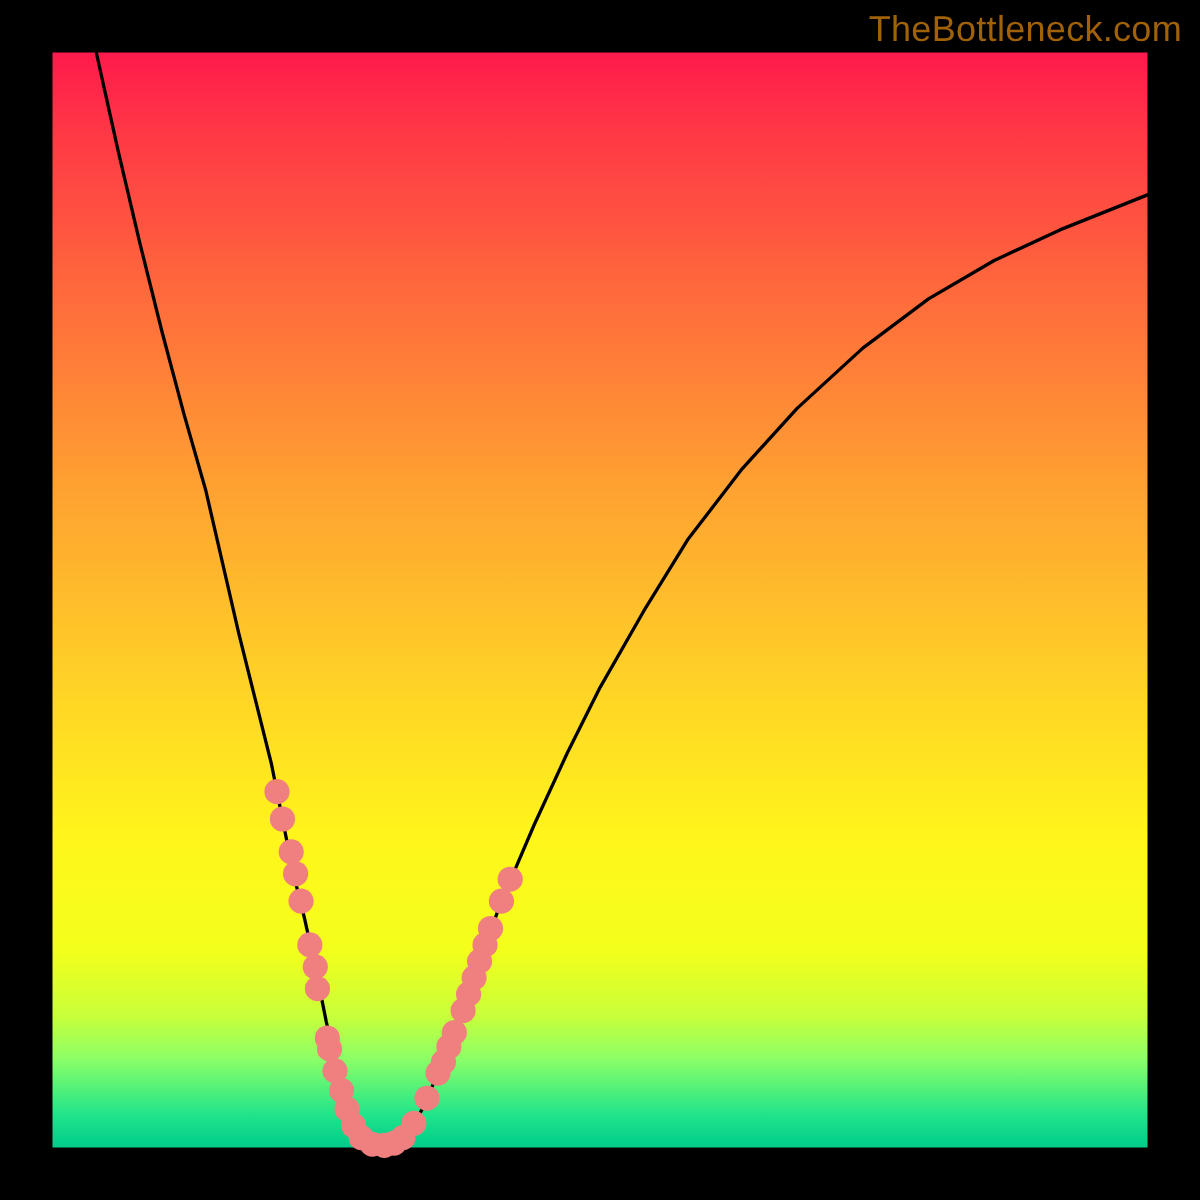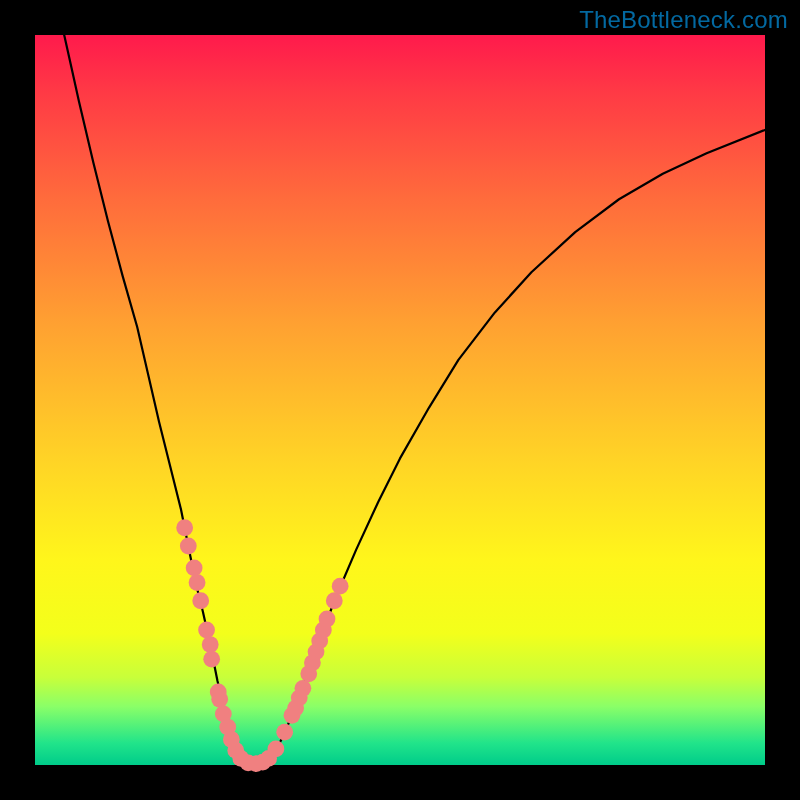--- a/index.html
+++ b/index.html
@@ -40,21 +40,21 @@
       #21e48a 97%,
       #00cc8a 100%
     );
   }
   .watermark {
     position: absolute;
     top: 6px;
     right: 12px;
     font-size: 24px;
     font-weight: 500;
-    color: #0369a1;
+    color: #a16207;
     letter-spacing: 0.2px;
     user-select: none;
   }
   svg.curve-layer {
     position: absolute;
     top: 0;
     left: 0;
     width: 730px;
     height: 730px;
     overflow: visible;

